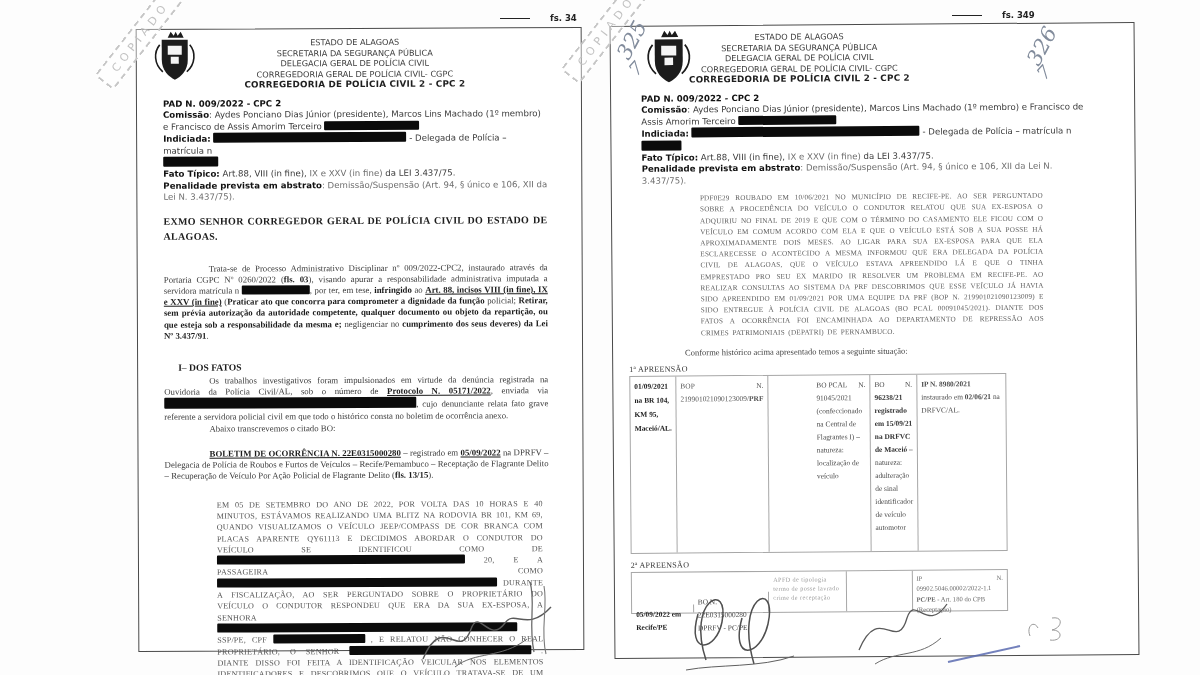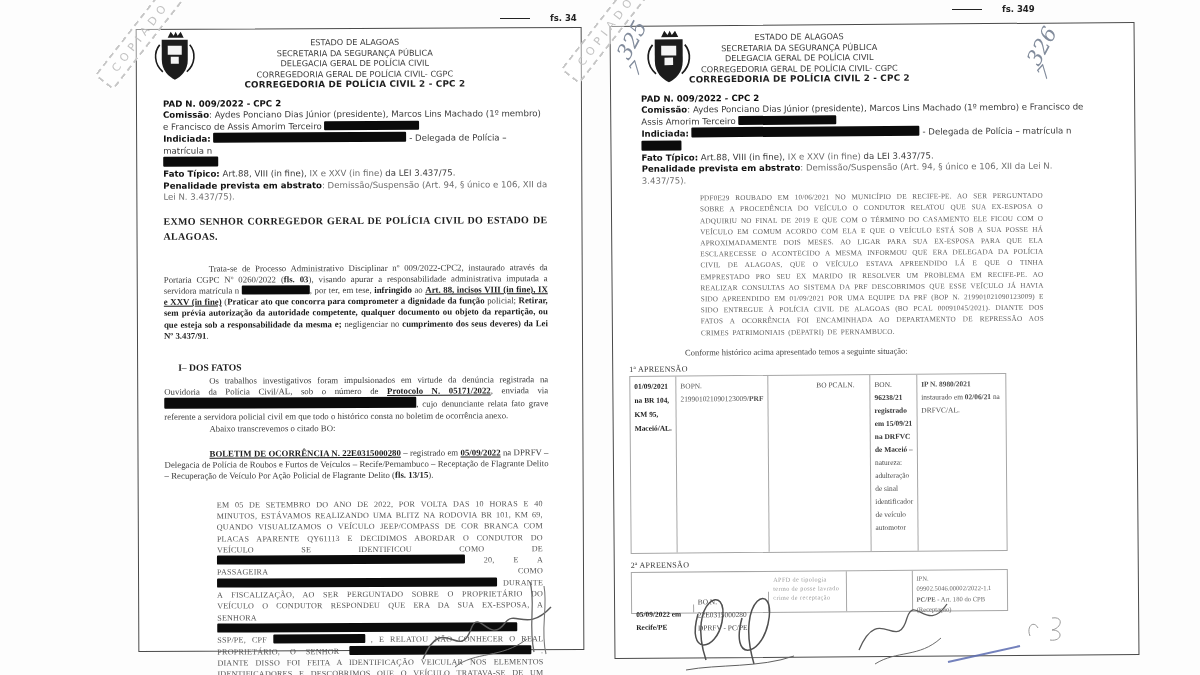--- a/index.html
+++ b/index.html
@@ -49,21 +49,21 @@
   #tbl1 .c2{width:104px;color:#555;}
   #tbl1 .c3{width:69px;margin-left:44px;}
   #tbl1 .c4{width:52px;}
   #tbl1 .c5{width:106px;}
   #tbl2{height:42px;}
   #tbl2 .c1{width:62px;font-weight:bold;color:#222;margin-top:32px;}
   #tbl2 .c2{width:76px;color:#444;margin-top:20px;}
   #tbl2 .c3{width:78px;color:#9a9a9a;font-size:6.2px;line-height:9px;letter-spacing:.4px;}
   #tbl2 .c4{width:66px;}
   #tbl2 .c5{width:95px;font-size:6.6px;line-height:10.5px;color:#6a6a6a;}
-  .spread{display:flex;}
+  .spread{display:flex;justify-content:space-between;}
   .b{font-weight:bold;}
   .bu{font-weight:bold;}
   .cell-bold{font-weight:bold;color:#333;}
 </style>
 </head>
 <body>
 
 <div class="page" id="page-left">
   <svg class="crest" style="left:15px;top:0;" width="46" height="54" viewBox="0 0 44 54">
     <path d="M15 8 l3 -6 3 4 2 -4 2 4 3 -4 3 6 z" fill="#1c1c1c"></path>
@@ -149,20 +149,21 @@
           <span>BOP</span>
           <span>N.</span>
         </div>
       <span>219901021090123009/</span><span class="b">PRF</span>
     </div>
     <div class="tc c3">
       <div class="spread">
           <span>BO PCAL</span>
           <span>N.</span>
         </div>
+      <span>91045/2021 (confeccionado na Central de Flagrantes I) – natureza: localização de veículo</span>
     </div>
     <div class="tc c4">
       <div class="spread">
           <span>BO</span>
           <span>N.</span>
         </div>
       <span class="cell-bold">96238/21 registrado em 15/09/21 na DRFVC de Maceió</span><span> – natureza: adulteração de sinal identificador de veículo automotor</span>
     </div>
     <div class="tc c5"><span class="b">IP N. 8980/2021</span><span> instaurado em </span><span class="bu">02/06/21</span><span> na DRFVC/AL.</span></div>
   </div>
@@ -187,21 +188,21 @@
       <div>09902.5046.00002/2022-1.1</div>
       <div><span class="b">PC/PE</span><span> - Art. 180 do CPB (Receptação)</span></div>
     </div>
   </div>
 </div>
 
 <div class="folio-wrap" style="left:500px;top:13px;">
   <span class="folio-line"></span>
   <span class="folio-text">fs. 34</span>
 </div>
-<div class="folio-wrap" style="left:952px;top:4px;">
+<div class="folio-wrap" style="left:952px;top:10px;">
   <span class="folio-line"></span>
   <span class="folio-text">fs. 349</span>
 </div>
 
 <div class="stamp" id="stamp-left">COPIADO</div>
 <div class="stamp" id="stamp-right">COPIADO</div>
 
 <div class="hw" style="left:612px;top:28px;font-size:21px;transform:rotate(-62deg);">325</div>
 <div class="hw" style="left:630px;top:58px;font-size:18px;transform:rotate(-48deg);">7</div>
 <div class="hw" style="left:1022px;top:34px;font-size:21px;transform:rotate(-62deg);">326</div>

